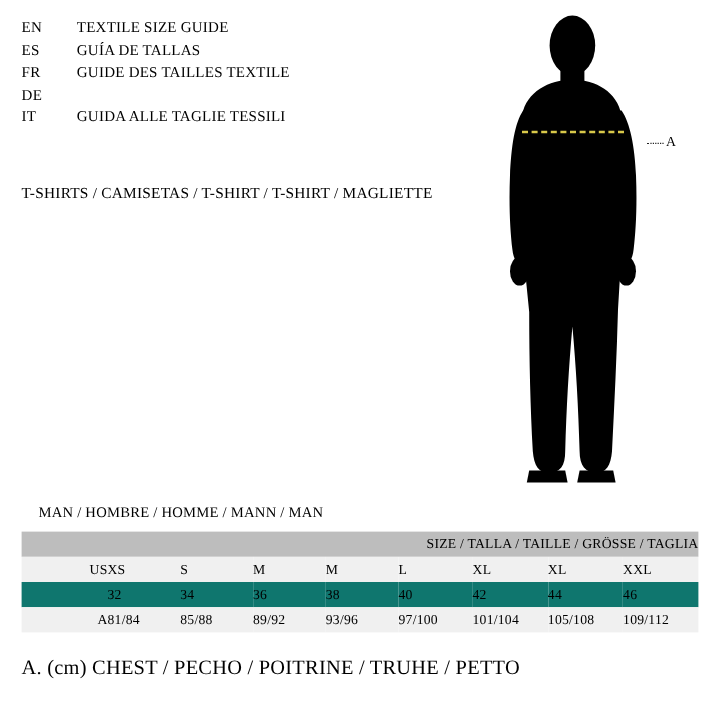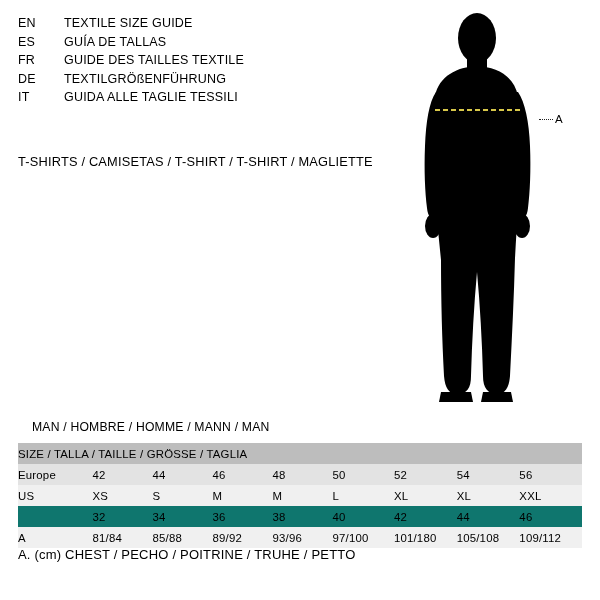--- a/index.html
+++ b/index.html
@@ -12,20 +12,21 @@
     background: #ffffff;
     font-family: "Liberation Sans", sans-serif;
     color: #000000;
     overflow: hidden;
   }
   .page {
     position: relative;
     width: 504px;
     height: 600px;
     box-sizing: border-box;
+    font-family: Liberation Serif, serif;
   }
 
   
   .lang-block {
     position: absolute;
     left: 18px;
     top: 14px;
     width: 380px;
   }
   .lang-row {
@@ -110,28 +111,28 @@
     letter-spacing: 0.2px;
   }
   tr.header-row {
     background: #bdbdbd;
   }
   tr.row-a { background: #e3e3e3; }
   tr.row-b { background: #f0f0f0; }
   tr.row-c { background: #0f766e; }
   tr.row-d { background: #f0f0f0; }
 
-  td.c-label { width: 84px; padding-left: 3px; }
+  td.c-label { width: 84px; padding-left: 3px; text-align: right; }
   td.c-val { width: 68px; }
 
   .footnote {
     position: absolute;
     left: 18px;
     top: 547px;
-    font-size: 13px;
+    font-size: 17px;
     letter-spacing: 0.2px;
   }
 </style>
 </head>
 <body>
 
 <div class="page">
 
   <div class="lang-block">
     <div class="lang-row">
@@ -141,21 +142,20 @@
     <div class="lang-row">
       <div class="lang-code">ES</div>
       <div class="lang-text">GUÍA DE TALLAS</div>
     </div>
     <div class="lang-row">
       <div class="lang-code">FR</div>
       <div class="lang-text">GUIDE DES TAILLES TEXTILE</div>
     </div>
     <div class="lang-row">
       <div class="lang-code">DE</div>
-      <div class="lang-text">TEXTILGRÖßENFÜHRUNG</div>
     </div>
     <div class="lang-row">
       <div class="lang-code">IT</div>
       <div class="lang-text">GUIDA ALLE TAGLIE TESSILI</div>
     </div>
   </div>
 
   <div class="cat-block">
     <div class="cat-line">T-SHIRTS / CAMISETAS / T-SHIRT / T-SHIRT / MAGLIETTE</div>
   </div>
@@ -215,31 +215,20 @@
     <div class="measure-label">A</div>
   </div>
 
   <div class="man-title">MAN / HOMBRE / HOMME / MANN / MAN</div>
 
   <table class="size-table">
     <tbody>
       <tr class="header-row">
         <td class="c-label" colspan="9">SIZE / TALLA / TAILLE / GRÖSSE / TAGLIA</td>
       </tr>
-      <tr class="row-a">
-        <td class="c-label">Europe</td>
-        <td class="c-val">42</td>
-        <td class="c-val">44</td>
-        <td class="c-val">46</td>
-        <td class="c-val">48</td>
-        <td class="c-val">50</td>
-        <td class="c-val">52</td>
-        <td class="c-val">54</td>
-        <td class="c-val">56</td>
-      </tr>
       <tr class="row-b">
         <td class="c-label">US</td>
         <td class="c-val">XS</td>
         <td class="c-val">S</td>
         <td class="c-val">M</td>
         <td class="c-val">M</td>
         <td class="c-val">L</td>
         <td class="c-val">XL</td>
         <td class="c-val">XL</td>
         <td class="c-val">XXL</td>
@@ -255,21 +244,21 @@
         <td class="c-val">44</td>
         <td class="c-val">46</td>
       </tr>
       <tr class="row-d">
         <td class="c-label">A</td>
         <td class="c-val">81/84</td>
         <td class="c-val">85/88</td>
         <td class="c-val">89/92</td>
         <td class="c-val">93/96</td>
         <td class="c-val">97/100</td>
-        <td class="c-val">101/180</td>
+        <td class="c-val">101/104</td>
         <td class="c-val">105/108</td>
         <td class="c-val">109/112</td>
       </tr>
     </tbody>
   </table>
 
   <div class="footnote">A. (cm) CHEST / PECHO / POITRINE / TRUHE / PETTO</div>
 
 </div>
 

